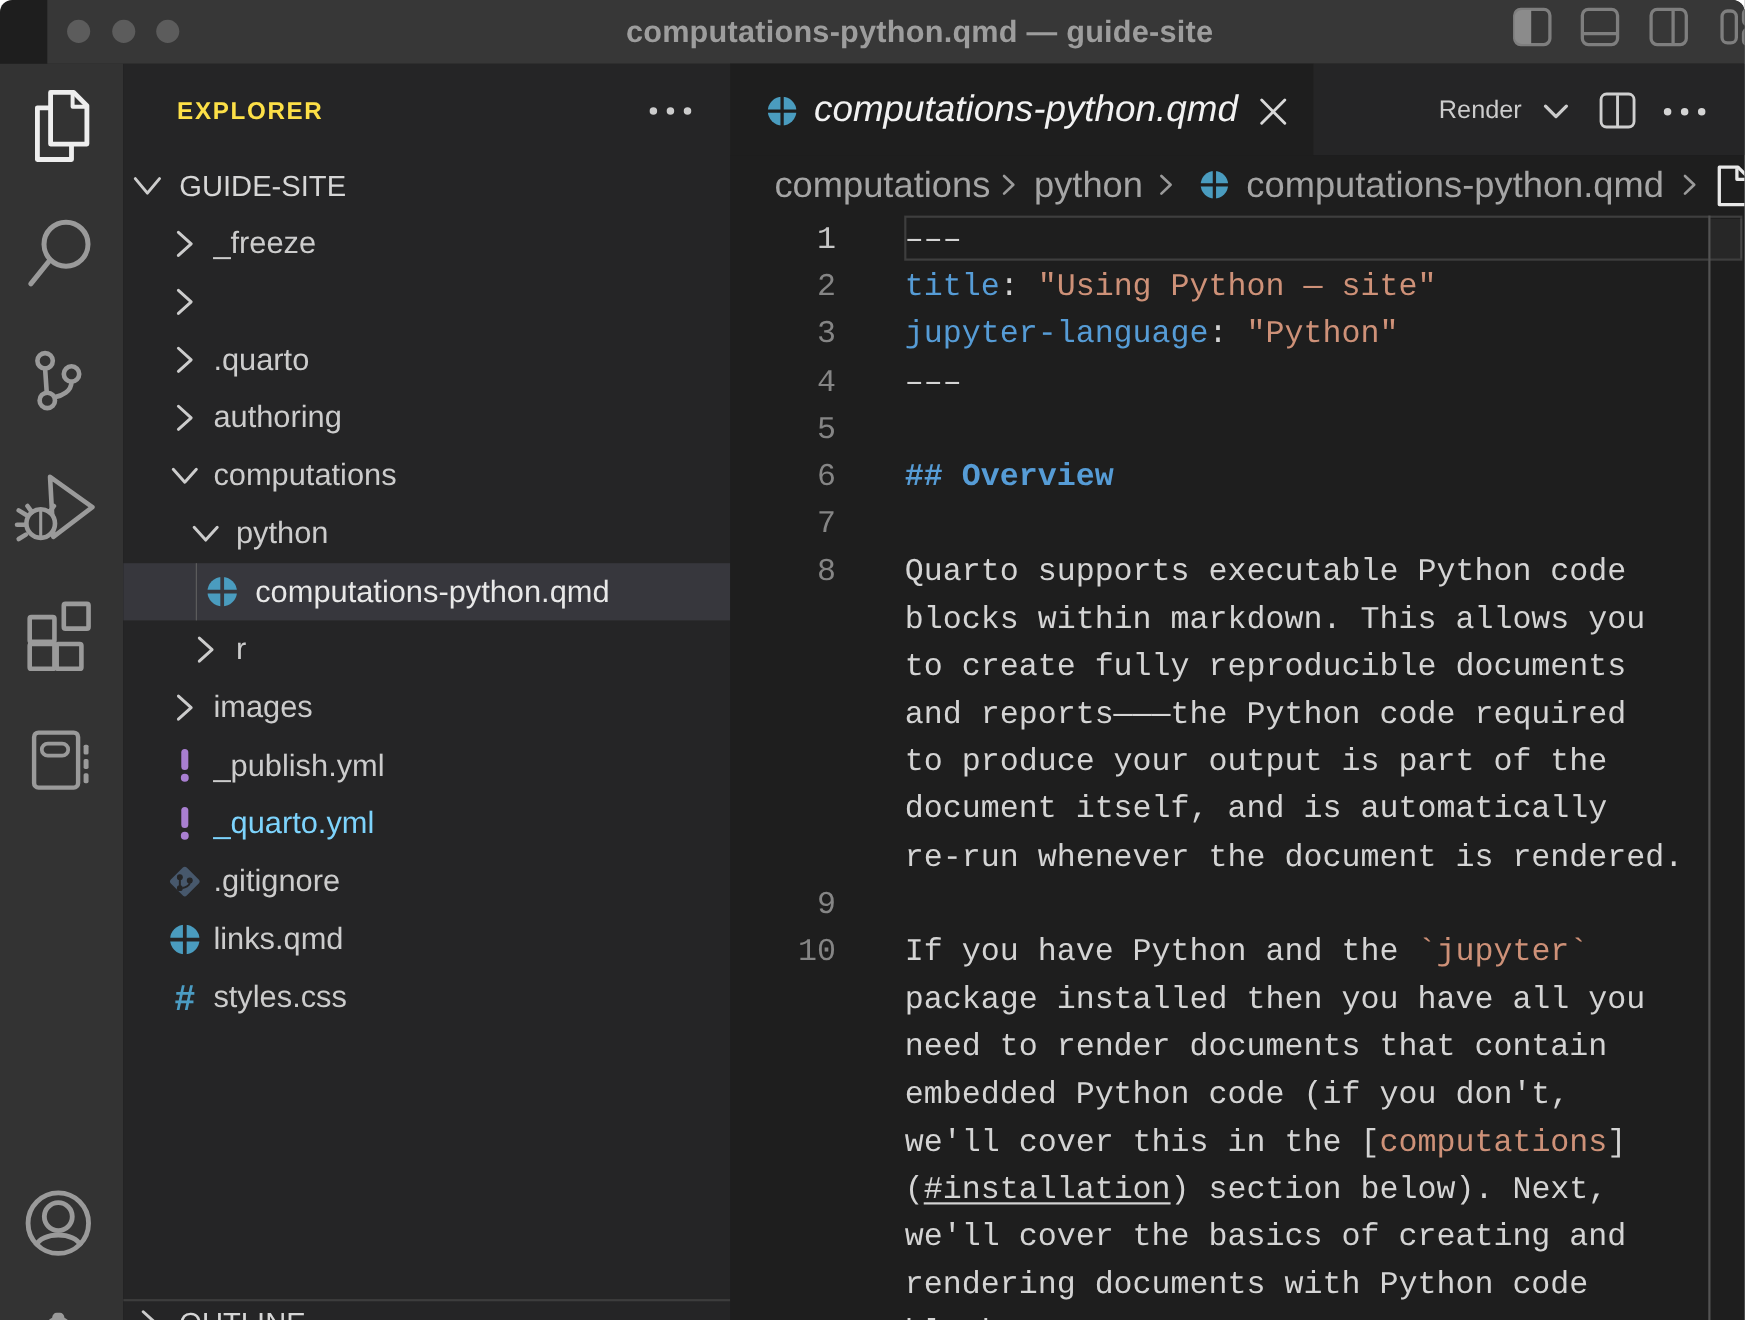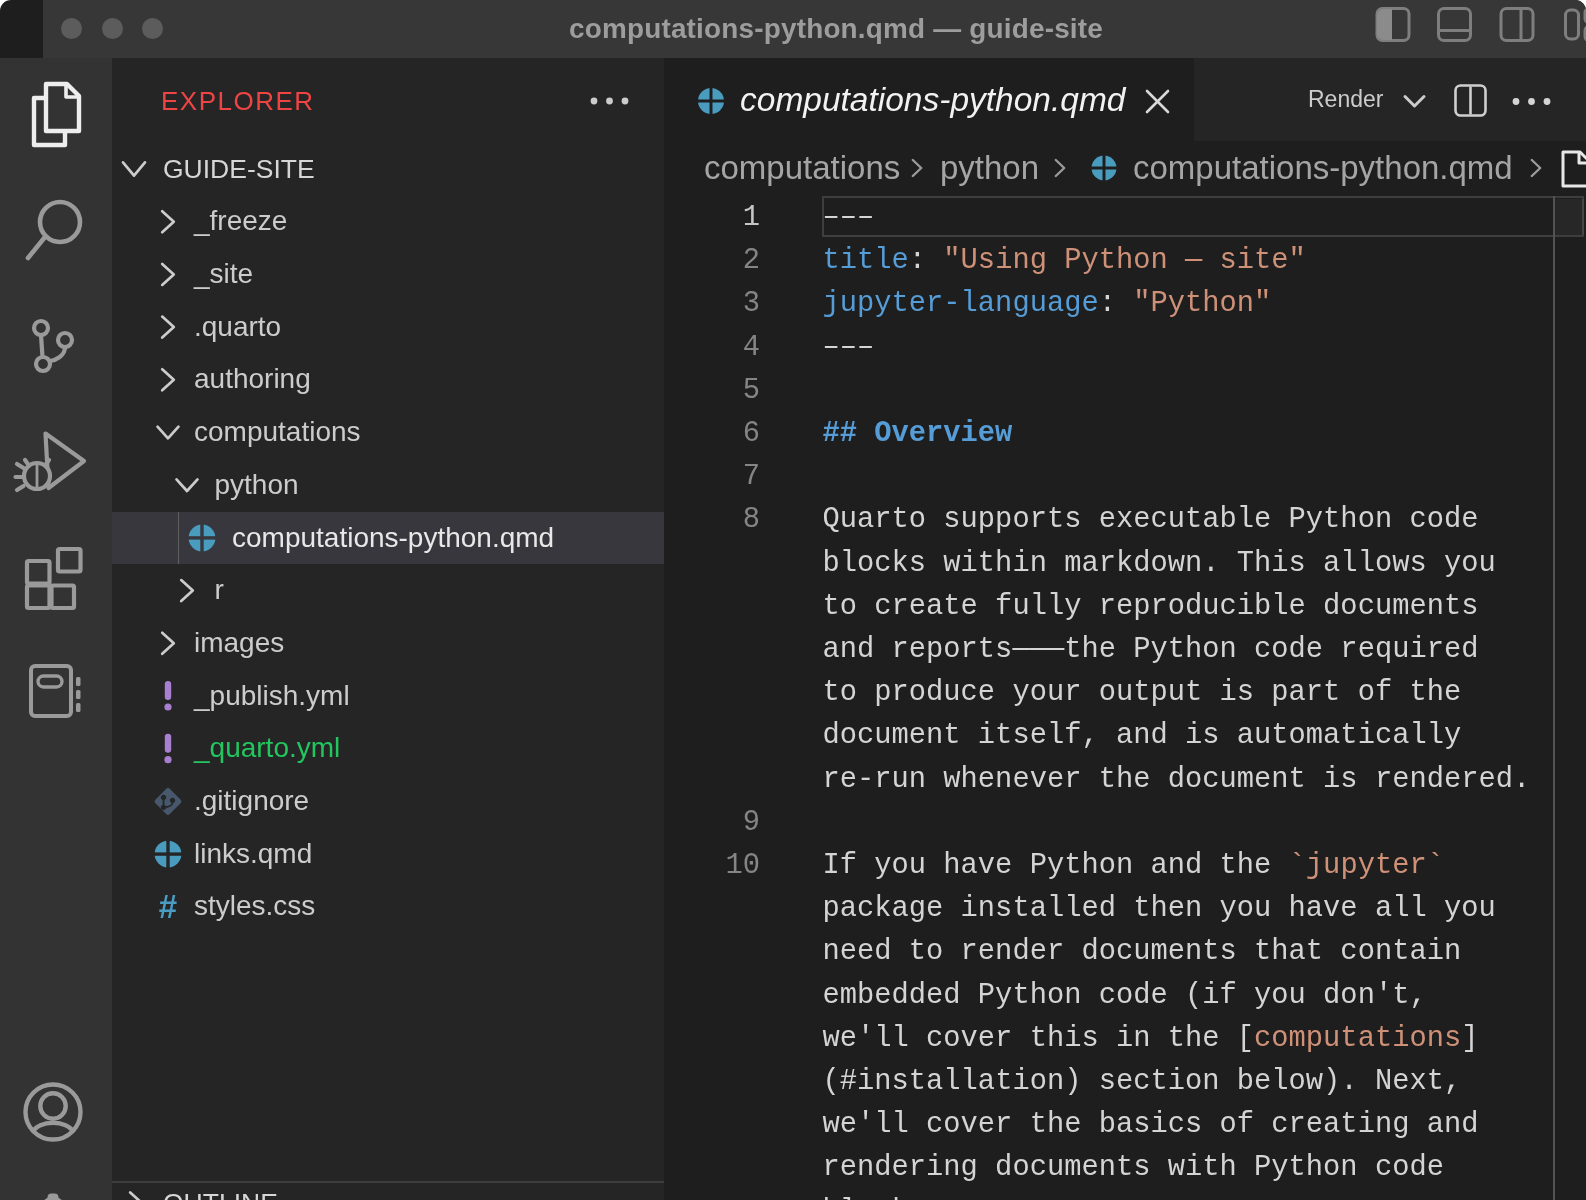--- a/index.html
+++ b/index.html
@@ -7,21 +7,21 @@
 .abs { position:absolute; }
 .win { position:absolute; left:0; top:0; width:1586px; height:1200px; background:#1e1e1e;
        border-radius:11px 11px 0 0; overflow:hidden; }
 .titlebar { position:absolute; left:0; top:0; width:1586px; height:58px; background:#373737;margin-left:43px; }
 .wtitle { position:absolute; left:0; top:0; width:1586px; height:58px; line-height:58px;
           text-align:center; color:#9d9d9d; font-size:27.9px; font-weight:bold; letter-spacing:0.2px; }
 .activity { position:absolute; left:0; top:58px; width:112px; height:1142px; background:#333333; }
 .sidebar { position:absolute; left:112px; top:58px; width:552px; height:1142px;
            background:#252526; overflow:hidden; }
 .sideheader { position:absolute; left:49px; top:28px; height:30px; line-height:30px;
-              color:#ef4444; font-size:26px; letter-spacing:1.5px; }
+              color:#fde047; font-size:22px; letter-spacing:1.5px;font-weight:bold; }
 .trow { position:absolute; left:0; width:100%; height:52.7px; }
 .trow.sel { background:#37373d; }
 .tl { position:absolute; top:0; height:52.7px; line-height:52.7px; font-size:28px; white-space:nowrap; }
 .tl.bold { font-weight:normal; font-size:26.5px; letter-spacing:0px; }
 .guide { position:absolute; left:65.5px; top:453.55px; width:1.6px; height:52.7px; background:#606060; }
 .outsep { position:absolute; left:0; top:1123px; width:100%; height:1.6px; background:#3d3d3d; }
 .editor { position:absolute; left:664px; top:58px; width:922px; height:1142px; background:#1e1e1e; }
 .tabbar { position:absolute; left:0; top:0; width:100%; height:83px; background:#252526; }
 .tab { position:absolute; left:0; top:0; width:530px; height:83px; background:#1e1e1e; }
 .tablabel { position:absolute; left:76px; top:0; height:83px; line-height:83px;
@@ -32,21 +32,21 @@
 .bc { position:absolute; top:0; height:54px; line-height:54px; font-size:33px; color:#a5a5a5; white-space:nowrap; }
 .curline { position:absolute; left:158px; top:137.6px; width:762px; height:41.8px;
            border:2.2px solid #3e3e3e; }
 .ruler { position:absolute; left:889px; top:138px; width:2px; height:1004px; background:#535353; }
 .rulermark { position:absolute; left:891px; top:140.5px; width:29px; height:36px; background:rgba(255,255,255,0.045); }
 pre.gutter, pre.code { position:absolute; top:137.9px; font-family:"Liberation Mono", monospace;
    font-size:28.78px; line-height:43.2px; }
 pre.gutter { left:0; width:96px; text-align:right; color:#858585; }
 pre.gutter .cur { color:#c6c6c6; }
 pre.code { left:158.5px; color:#d4d4d4; }
-pre.code .u { text-underline-offset:4px;text-align:right; }
+pre.code .u { text-decoration:underline; text-underline-offset:4px;text-align:right; }
 </style></head>
 <body>
 <div class="win">
 <div class="titlebar">
       <svg class="abs" style="left:0;top:0" width="1586" height="58" viewBox="0 0 1586 58">
 <g fill="#5c5c5c">
  <circle cx="28.5" cy="28.5" r="10.5"></circle>
  <circle cx="69.5" cy="28.5" r="10.5"></circle>
  <circle cx="109.5" cy="28.5" r="10.5"></circle>
 </g>
@@ -119,23 +119,20 @@
       </svg>
     </div>
 <div class="sidebar">
 <div class="sideheader">EXPLORER</div>
 <div class="trow" style="top:84.65px;">
         <span class="tl bold" style="left:51px;color:#d6d6d6">GUIDE-SITE</span>
       </div>
       <div class="trow" style="top:137.35px;">
         <span class="tl" style="left:82px;color:#cccccc">_freeze</span>
       </div>
-      <div class="trow" style="top:190.05px;">
-        <span class="tl" style="left:82px;color:#cccccc">_site</span>
-      </div>
       <div class="trow" style="top:242.75px;">
         <span class="tl" style="left:82px;color:#cccccc">.quarto</span>
       </div>
       <div class="trow" style="top:295.45px;">
         <span class="tl" style="left:82px;color:#cccccc">authoring</span>
       </div>
       <div class="trow" style="top:348.15px;">
         <span class="tl" style="left:82px;color:#cccccc">computations</span>
       </div>
       <div class="trow" style="top:400.85px;">
@@ -147,21 +144,21 @@
       <div class="trow" style="top:506.25px;">
         <span class="tl" style="left:102.5px;color:#cccccc">r</span>
       </div>
       <div class="trow" style="top:558.95px;">
         <span class="tl" style="left:82px;color:#cccccc">images</span>
       </div>
       <div class="trow" style="top:611.65px;">
         <span class="tl" style="left:82px;color:#cccccc">_publish.yml</span>
       </div>
       <div class="trow" style="top:664.35px;">
-        <span class="tl" style="left:82px;color:#22c55e">_quarto.yml</span>
+        <span class="tl" style="left:82px;color:#7dd3fc">_quarto.yml</span>
       </div>
       <div class="trow" style="top:717.05px;">
         <span class="tl" style="left:82px;color:#cccccc">.gitignore</span>
       </div>
       <div class="trow" style="top:769.75px;">
         <span class="tl" style="left:82px;color:#cccccc">links.qmd</span>
       </div>
       <div class="trow" style="top:822.45px;">
         <span class="tl" style="left:82px;color:#cccccc">styles.css</span>
       </div>

